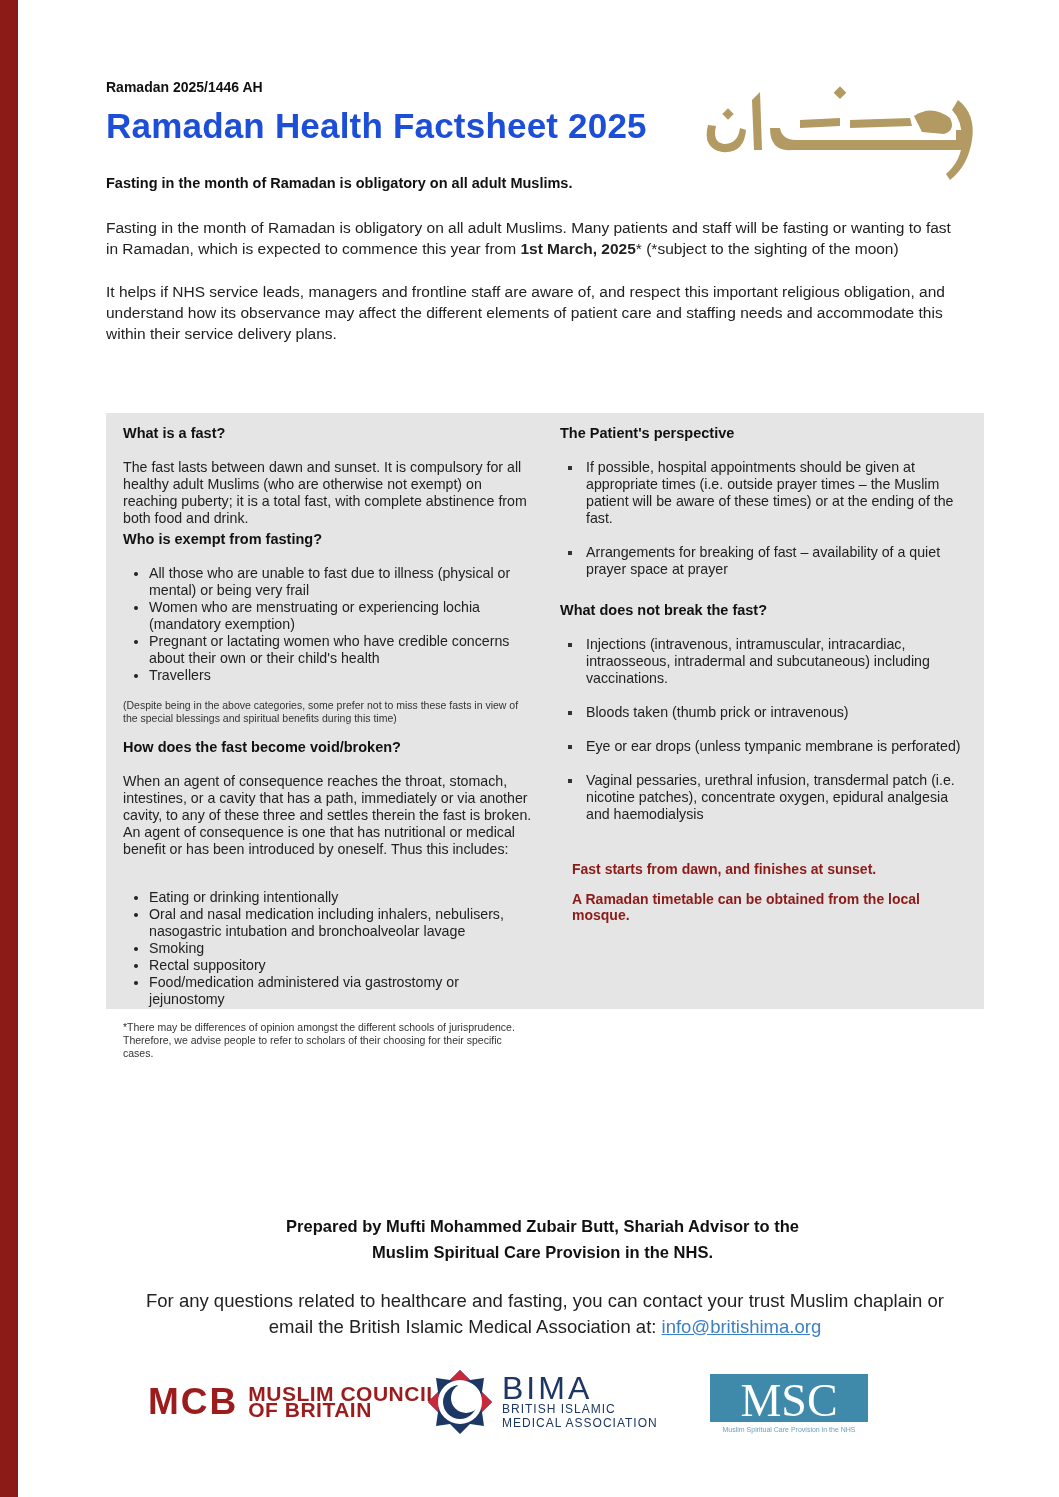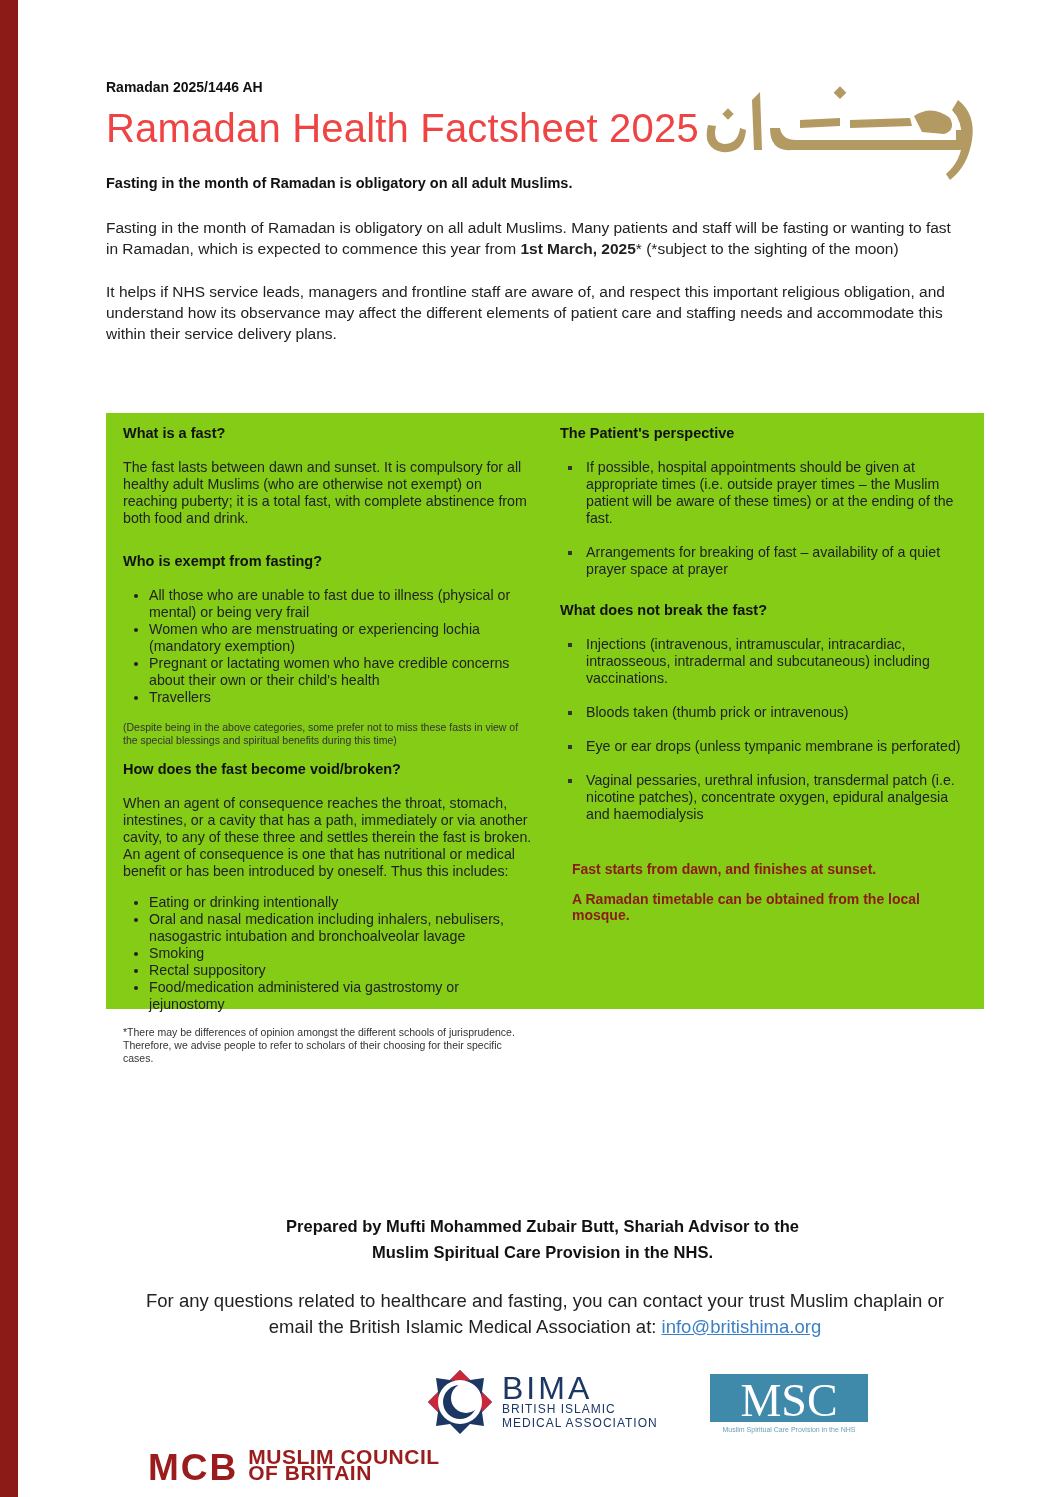--- a/index.html
+++ b/index.html
@@ -3,52 +3,52 @@
 <meta charset="utf-8">
 <style>
   html, body { margin: 0; padding: 0; background: #ffffff; }
   body {
     width: 1059px; height: 1497px; position: relative; overflow: hidden;
     font-family: "Liberation Sans", sans-serif; color: #1a1a1a;
   }
   .red-bar { position: absolute; left: 0; top: 0; width: 18px; height: 1497px; background: #8c1a17; }
 
   .eyebrow { position: absolute; left: 106px; top: 79px; font-size: 14px; font-weight: bold; color: #111; }
-  .title { position: absolute; left: 106px; top: 106px; font-size: 40px; font-weight: normal; color: #ef4444; letter-spacing: 0.2px; }
+  .title { position: absolute; left: 106px; top: 106px; font-size: 35px; font-weight: bold; color: #1d4ed8; letter-spacing: 0.2px; }
 
   .calligraphy { position: absolute; left: 700px; top: 70px; width: 290px; height: 115px; }
 
   .lead { position: absolute; left: 106px; top: 175px; font-size: 14.5px; font-weight: bold; color: #111; }
   .intro { position: absolute; left: 106px; top: 217px; width: 850px; font-size: 15.5px; line-height: 21px; color: #222; }
   .intro p { margin: 0 0 22px 0; }
   .intro b { font-weight: bold; }
 
   .panel {
     position: absolute; left: 106px; top: 413px; width: 878px; height: 596px;
-    background: #84cc16;
+    background: #e5e5e5;
   }
   .col { position: absolute; top: 0; font-size: 14.2px; line-height: 17px; color: #222; }
   .col-left { left: 17px; width: 410px; }
   .col-right { left: 454px; width: 410px; }
   .col h3 { font-size: 14.5px; font-weight: bold; margin: 0; color: #111; }
   .col p { margin: 0; }
   .col ul { margin: 0; padding-left: 26px; }
   .col li { margin: 0; }
   .small { font-size: 10.5px; line-height: 13px; color: #333; }
   .red-note { color: #8c1a17; font-weight: bold; font-size: 14px; line-height: 16px; padding-left: 12px; }
   .spaced li { margin-bottom: 17px; }
   .square li { list-style: none; position: relative; }
   .square li::before { content: ""; position: absolute; left: -18px; top: 7px; width: 4px; height: 4px; background: #333; }
 
   .prepared { position: absolute; left: 0; width: 1085px; top: 1213px; text-align: center; font-size: 16.5px; font-weight: bold; line-height: 26px; color: #111; }
   .contact { position: absolute; left: 0; width: 1090px; top: 1288px; text-align: center; font-size: 18.5px; line-height: 26px; color: #222; }
   .contact a { color: #3b7fc4; text-decoration: underline; }
 
   .logo { position: absolute; }
-  .mcb { left: 148px; top: 1449px; display: flex; align-items: flex-start; }
+  .mcb { left: 148px; top: 1383px; display: flex; align-items: center; }
   .mcb-letters { font-size: 37px; font-weight: bold; color: #9b1c1c; letter-spacing: 2px; line-height: 1; }
   .mcb-text { margin-left: 10px; font-size: 21px; font-weight: bold; color: #9b1c1c; line-height: 16px; letter-spacing: 0.5px; }
   .bima { left: 426px; top: 1368px; display: flex; align-items: center; }
   .bima-text { margin-left: 8px; }
   .bima-big { font-size: 32px; font-weight: normal; color: #1d3765; letter-spacing: 3px; line-height: 28px; }
   .bima-small { font-size: 12px; color: #1d3765; line-height: 14px; letter-spacing: 1px; }
   .msc { left: 708px; top: 1370px; width: 162px; height: 68px; }
 </style>
 </head>
 <body>
@@ -78,32 +78,32 @@
 <div class="intro">
   <p><span>Fasting in the month of Ramadan is obligatory on all adult Muslims. Many patients and staff will be fasting or wanting to fast in Ramadan, which is expected to commence this year from </span><b>1st March, 2025</b><span>* (*subject to the sighting of the moon)</span></p>
   <p>It helps if NHS service leads, managers and frontline staff are aware of, and respect this important religious obligation, and understand how its observance may affect the different elements of patient care and staffing needs and accommodate this within their service delivery plans.</p>
 </div>
 
 <div class="panel">
   <div class="col col-left">
     <h3 style="margin-top:12px">What is a fast?</h3>
     <p style="margin-top:17px">The fast lasts between dawn and sunset. It is compulsory for all healthy adult Muslims (who are otherwise not exempt) on reaching puberty; it is a total fast, with complete abstinence from both food and drink.</p>
 
-    <h3 style="margin-top:26px">Who is exempt from fasting?</h3>
+    <h3 style="margin-top:4px">Who is exempt from fasting?</h3>
     <ul style="margin-top:17px">
       <li>All those who are unable to fast due to illness (physical or mental) or being very frail</li>
       <li>Women who are menstruating or experiencing lochia (mandatory exemption)</li>
       <li>Pregnant or lactating women who have credible concerns about their own or their child's health</li>
       <li>Travellers</li>
     </ul>
     <p class="small" style="margin-top:15px">(Despite being in the above categories, some prefer not to miss these fasts in view of the special blessings and spiritual benefits during this time)</p>
 
     <h3 style="margin-top:14px">How does the fast become void/broken?</h3>
     <p style="margin-top:17px">When an agent of consequence reaches the throat, stomach, intestines, or a cavity that has a path, immediately or via another cavity, to any of these three and settles therein the fast is broken. An agent of consequence is one that has nutritional or medical benefit or has been introduced by oneself. Thus this includes:</p>
-    <ul style="margin-top:14px">
+    <ul style="margin-top:31px">
       <li>Eating or drinking intentionally</li>
       <li>Oral and nasal medication including inhalers, nebulisers, nasogastric intubation and bronchoalveolar lavage</li>
       <li>Smoking</li>
       <li>Rectal suppository</li>
       <li>Food/medication administered via gastrostomy or jejunostomy</li>
     </ul>
     <p class="small" style="margin-top:13px">*There may be differences of opinion amongst the different schools of jurisprudence. Therefore, we advise people to refer to scholars of their choosing for their specific cases.</p>
   </div>
 
   <div class="col col-right">

